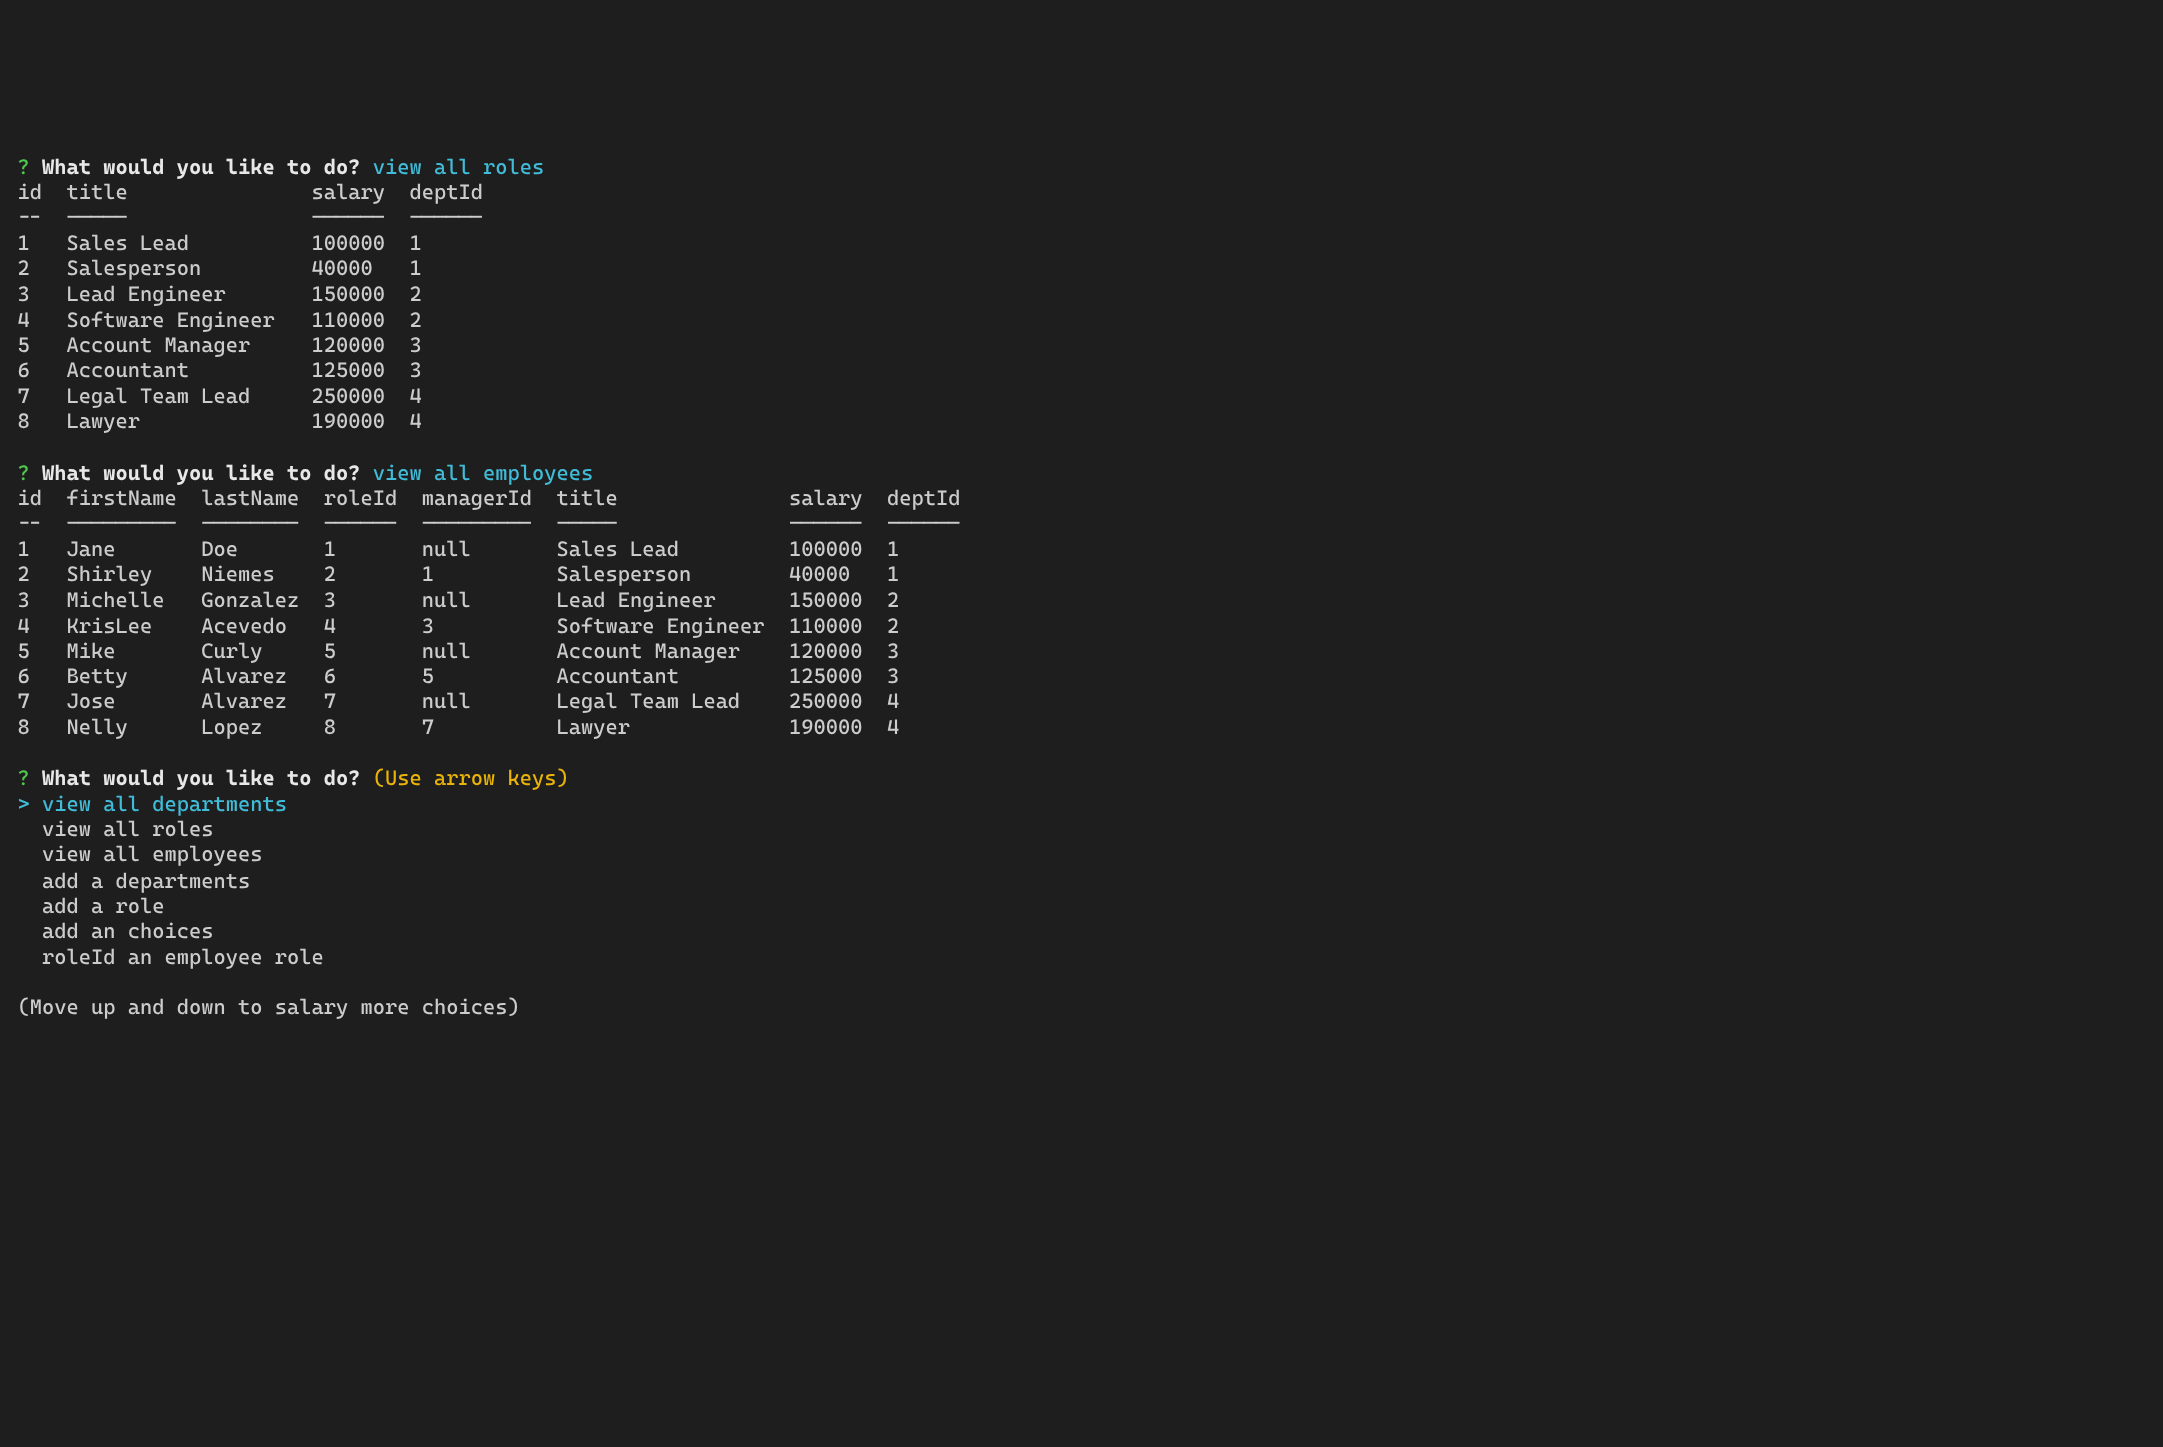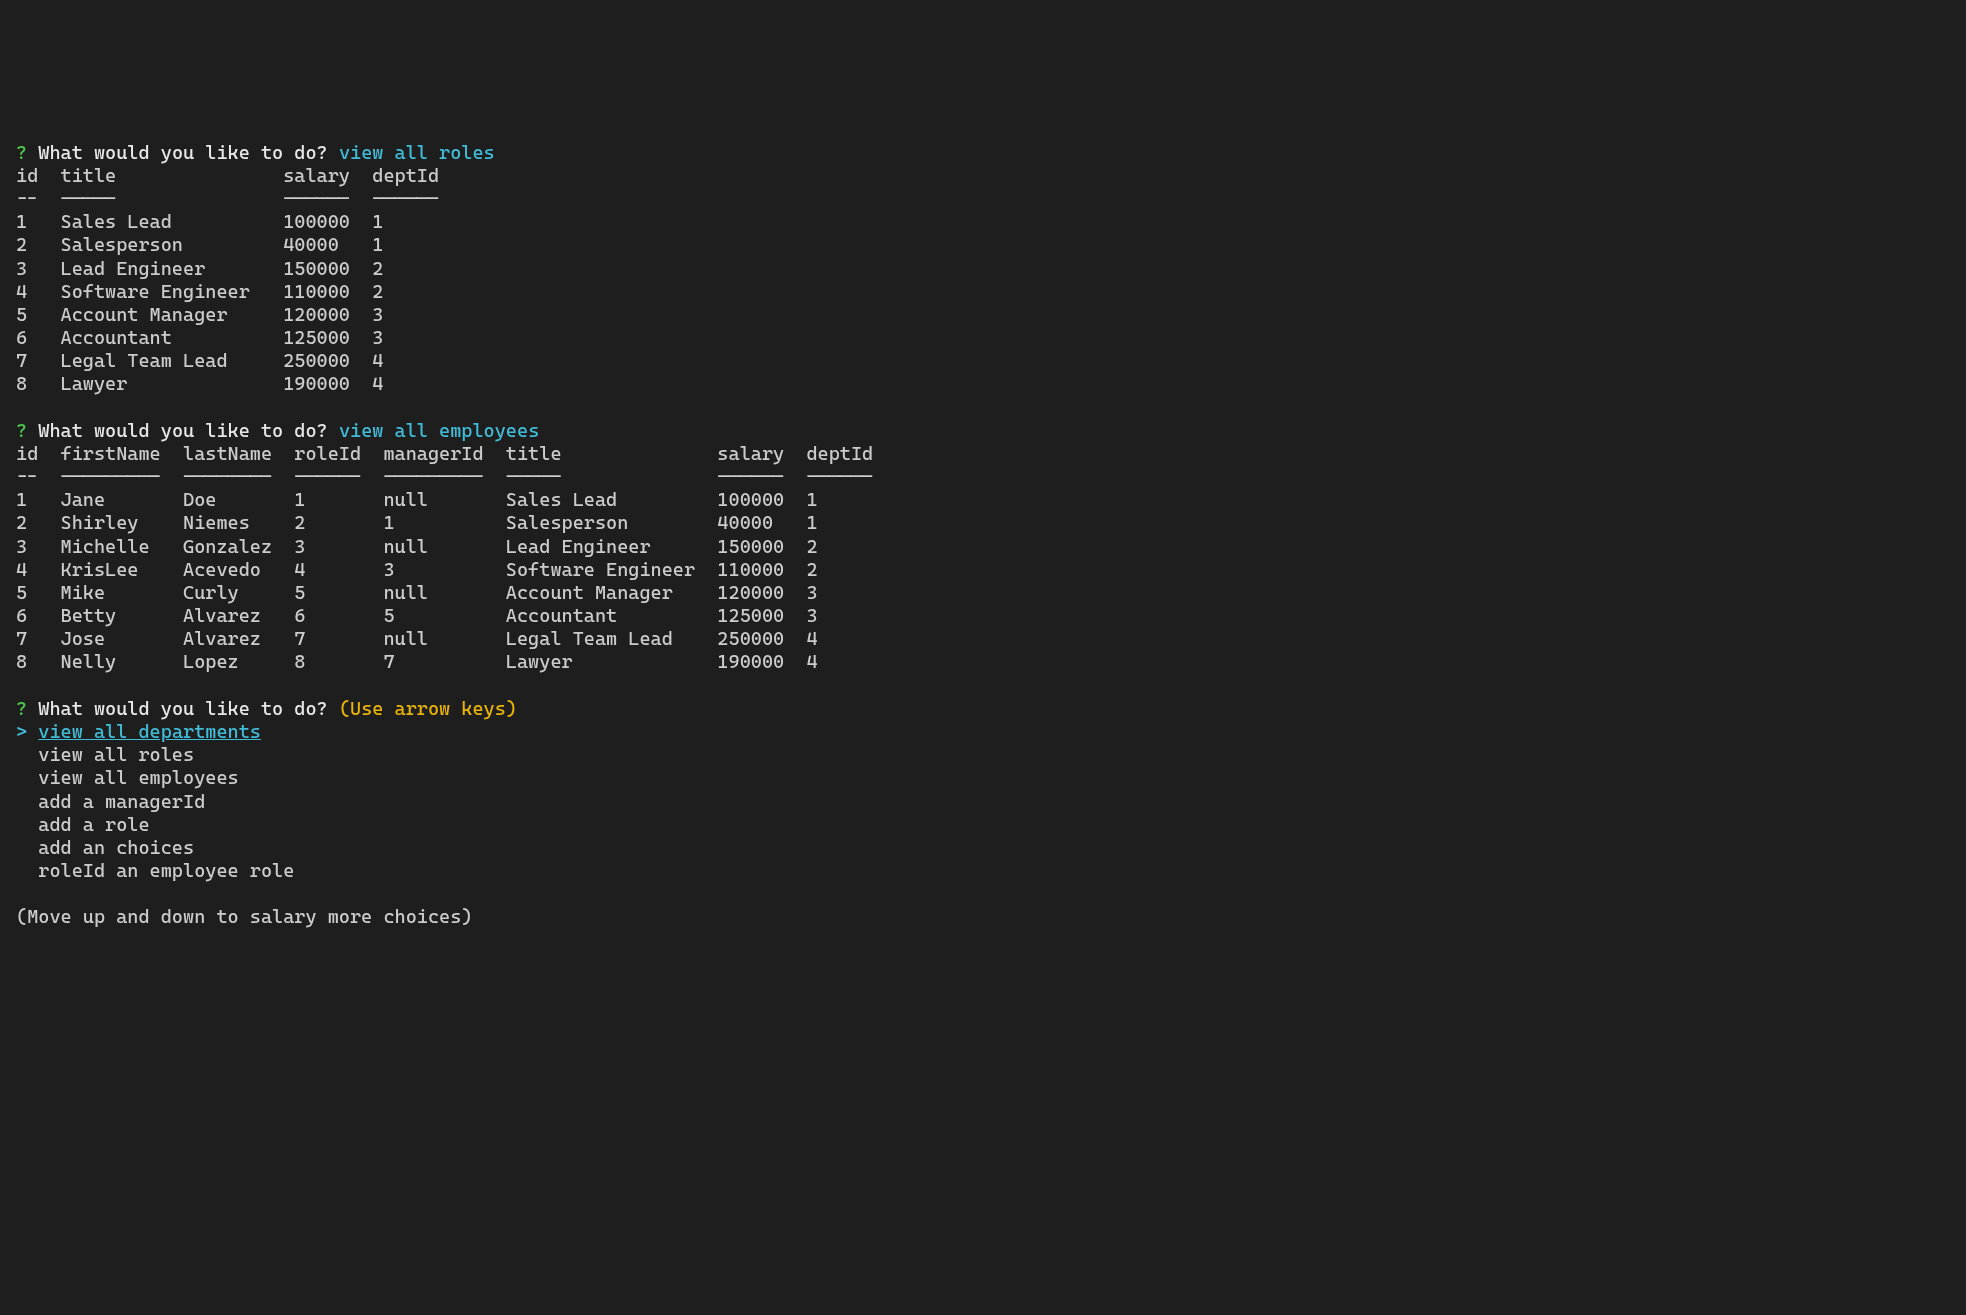--- a/index.html
+++ b/index.html
@@ -6,25 +6,25 @@
     body {
       background: #1e1e1e;
       color: #cccccc;
       font-family: 'Cascadia Code', 'Consolas', 'Courier New', monospace;
       font-size: 19px;
       line-height: 1.22;
       padding: 48px 16px 16px 16px;
       white-space: pre;
     }
     .q { color: #4ec94e; }
-    .bold { font-weight: normal; color: #e8e8e8; }
+    .bold { font-weight: bold; color: #e8e8e8; }
     .cyan { color: #40bcd8; }
     .dim { color: #eab308; }
     .pointer { color: #40bcd8; }
-    .sel { color: #40bcd8; text-decoration: underline; }
+    .sel { color: #40bcd8; }
   </style>
 </head>
 <body>
 
 
 
 <div><span class="q">?</span> <span class="bold">What would you like to do?</span> <span class="cyan">view all roles</span>
 <span id="roles-table">id  title               salary  deptId
 --  -----               ------  ------
 1   Sales Lead          100000  1     
@@ -45,21 +45,21 @@
 4   KrisLee    Acevedo   4       3          Software Engineer  110000  2     
 5   Mike       Curly     5       null       Account Manager    120000  3     
 6   Betty      Alvarez   6       5          Accountant         125000  3     
 7   Jose       Alvarez   7       null       Legal Team Lead    250000  4     
 8   Nelly      Lopez     8       7          Lawyer             190000  4     </span>
 
 <span class="q">?</span> <span class="bold">What would you like to do?</span> <span class="dim">(Use arrow keys)</span>
 <span id="menu-list"><span class="pointer">&gt;</span> <span class="sel">view all departments</span>
   <span>view all roles</span>
   <span>view all employees</span>
-  <span>add a managerId</span>
+  <span>add a departments</span>
   <span>add a role</span>
   <span>add an choices</span>
   <span>roleId an employee role</span>
 </span>
 <span>(Move up and down to salary more choices)</span></div>
 
 
 
 
 </body></html>

